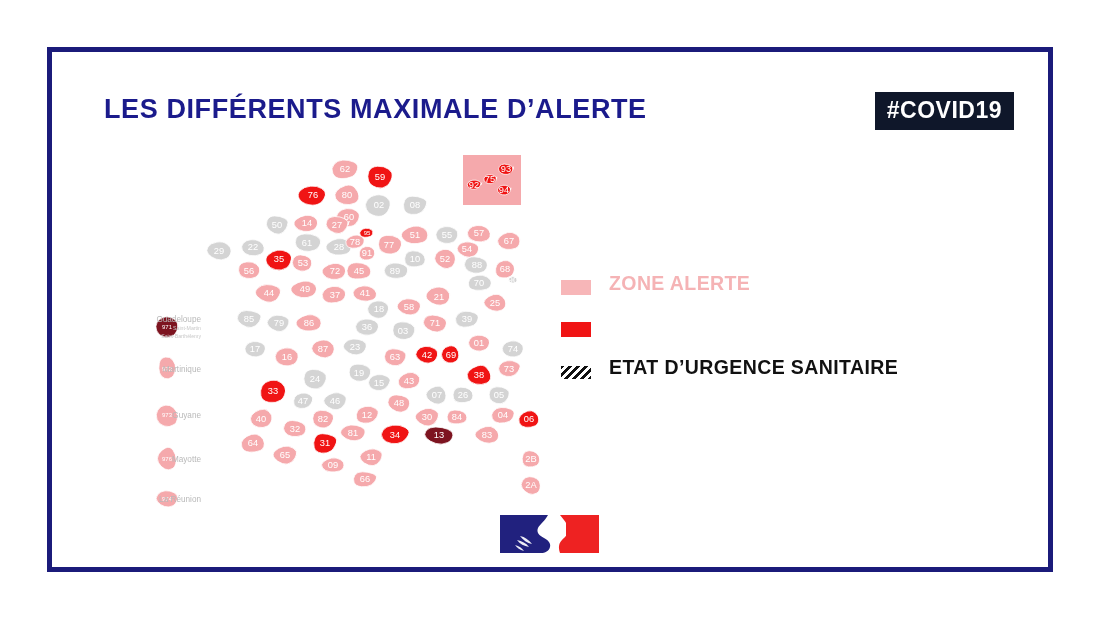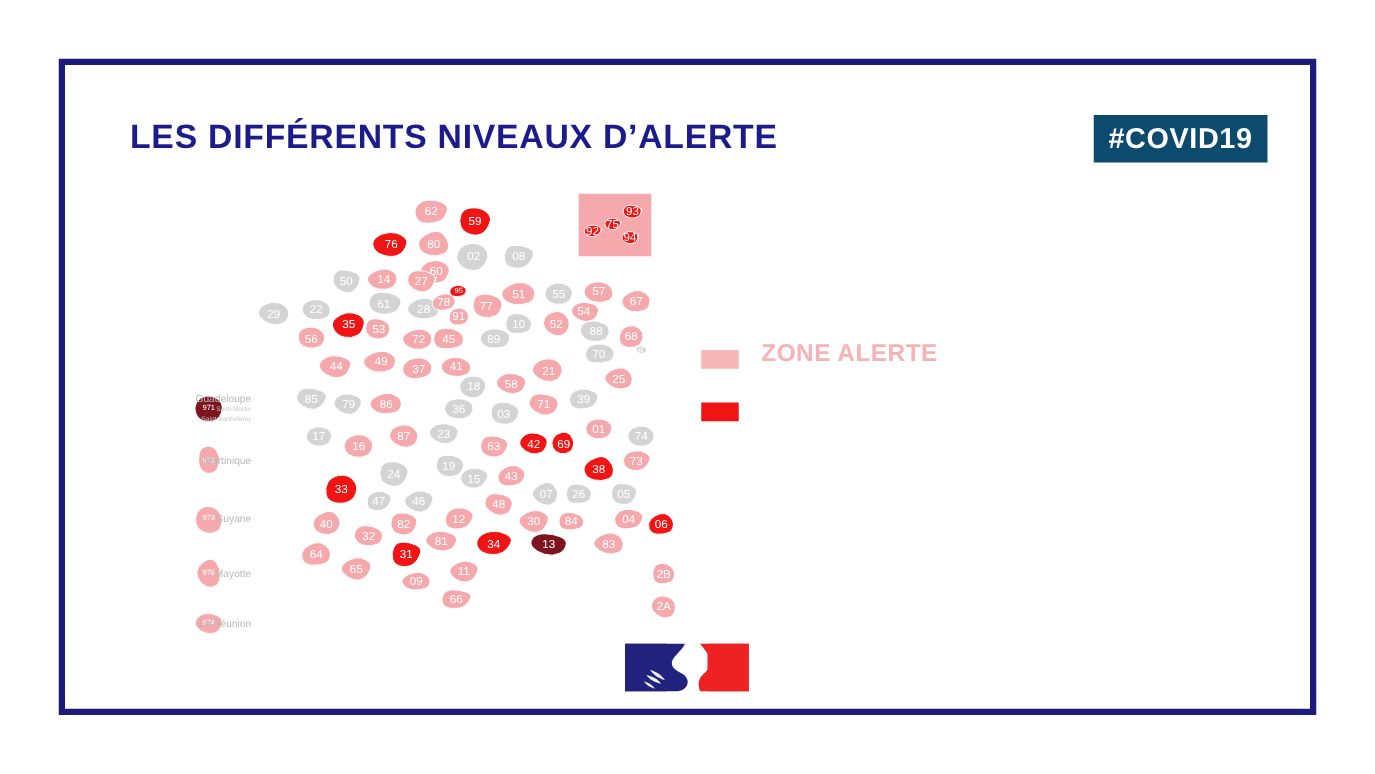--- a/index.html
+++ b/index.html
@@ -21,21 +21,21 @@
   
   #page-title{
     position:absolute;left:52px;top:42px;
     font-size:27px;font-weight:bold;
     letter-spacing:0.6px;
     color:#1b1b8c;
     white-space:nowrap;
   }
   #covid-badge{
     position:absolute;right:34px;top:40px;
-    background:#0c4a6e;color:#ffffff;
+    background:#0f172a;color:#ffffff;
     font-size:23px;font-weight:bold;
     letter-spacing:0.5px;
     padding:5px 12px 6px 12px;
     white-space:nowrap;
   }
   
   #legend{
     position:absolute;left:509px;top:201px;
     width:430px;
   }
@@ -89,21 +89,21 @@
     position:absolute;left:50%;bottom:10px;
     transform:translateX(-50%);
     width:104px;height:46px;
   }
 </style>
 </head>
 <body>
 
 <div id="frame">
 
-  <div id="page-title">LES DIFFÉRENTS NIVEAUX D’ALERTE</div>
+  <div id="page-title">LES DIFFÉRENTS MAXIMALE D’ALERTE</div>
 
   <div id="covid-badge">#COVID19</div>
 
   <div id="map-wrap">
     <svg id="map-svg" viewBox="0 0 420 390">
       <g id="map-layer">
           <path d="M231.7 17.4 Q230.1 27.2 225.1 29.6 Q220.2 31.9 214.0 31.6 Q207.8 31.3 205.8 26.3 Q203.7 21.4 207.0 17.4 Q210.3 13.4 215.8 13.1 Q221.3 12.7 226.5 15.0 Q231.7 17.4 230.9 22.3 Z" fill="#f5a9ac" class="dept"></path>
           <path d="M266.2 25.5 Q264.5 35.0 260.1 38.7 Q255.7 42.4 249.6 40.5 Q243.5 38.7 241.7 34.1 Q239.9 29.5 241.8 24.6 Q243.8 19.8 250.3 19.3 Q256.9 18.8 261.6 22.2 Q266.2 25.5 265.3 30.3 Z" fill="#f01414" class="dept"></path>
           <path d="M231.2 44.5 Q233.5 53.4 228.1 56.0 Q222.6 58.6 216.7 57.2 Q210.7 55.7 208.7 51.6 Q206.7 47.5 209.6 44.0 Q212.6 40.5 218.4 38.6 Q224.3 36.8 227.8 40.7 Q231.2 44.5 232.4 49.0 Z" fill="#f5a9ac" class="dept"></path>
           <path d="M199.2 44.4 Q198.1 52.2 193.6 55.7 Q189.1 59.2 181.9 57.7 Q174.8 56.2 172.3 51.9 Q169.7 47.5 173.3 43.6 Q176.8 39.8 183.4 39.2 Q190.1 38.6 194.6 41.5 Q199.2 44.4 198.6 48.3 Z" fill="#f01414" class="dept"></path>
@@ -320,20 +320,24 @@
   </div>
 
   <div id="legend">
     <div class="legend-row">
       <span class="swatch" style="background: rgb(247, 182, 184);"></span>
       <span class="legend-label" style="color: rgb(245, 179, 181);">ZONE ALERTE</span>
     </div>
     <div class="legend-row">
       <span class="swatch" style="background: rgb(240, 20, 20);"></span>
     </div>
+    <div class="legend-row">
+      <span class="swatch hatch"></span>
+      <span class="legend-label" style="color: rgb(17, 17, 17);">ETAT D’URGENCE SANITAIRE</span>
+    </div>
   </div>
 
   <svg id="footer-logo" viewBox="0 0 104 46">
     <rect x="2" y="4" width="33" height="38" fill="#21217e"></rect>
     <rect x="35" y="4" width="33" height="38" fill="#ffffff"></rect>
     <rect x="68" y="4" width="33" height="38" fill="#ee2222"></rect>
     <path d="M2 4 h48 c-3 6 -8 9 -10 13 c-2 5 2 8 6 10 c4 2 7 5 6 9 c-1 4 -5 6 -9 6 H2 Z" fill="#21217e"></path>
     <path d="M101 4 H62 c4 5 7 8 8 13 c1 6 -3 9 -6 12 c-3 3 -4 7 -2 13 h39 Z" fill="#ee2222"></path>
     <path d="M22 25 c5 1 9 4 12 8 c-5 -1 -9 -4 -12 -8 Z" fill="#ffffff" opacity="0.92"></path>
     <path d="M19 29 c5 1 9 3 12 7 c-5 -1 -9 -3 -12 -7 Z" fill="#ffffff" opacity="0.92"></path>

